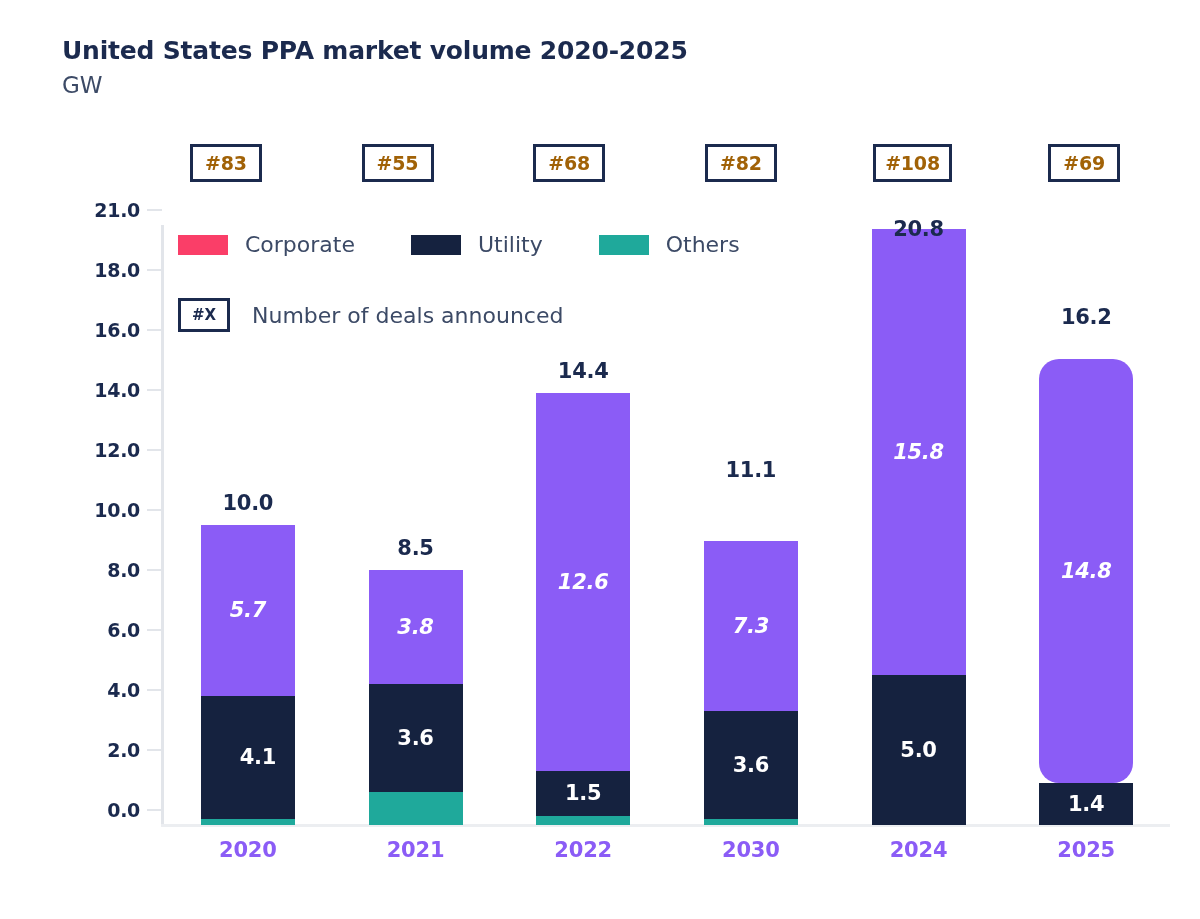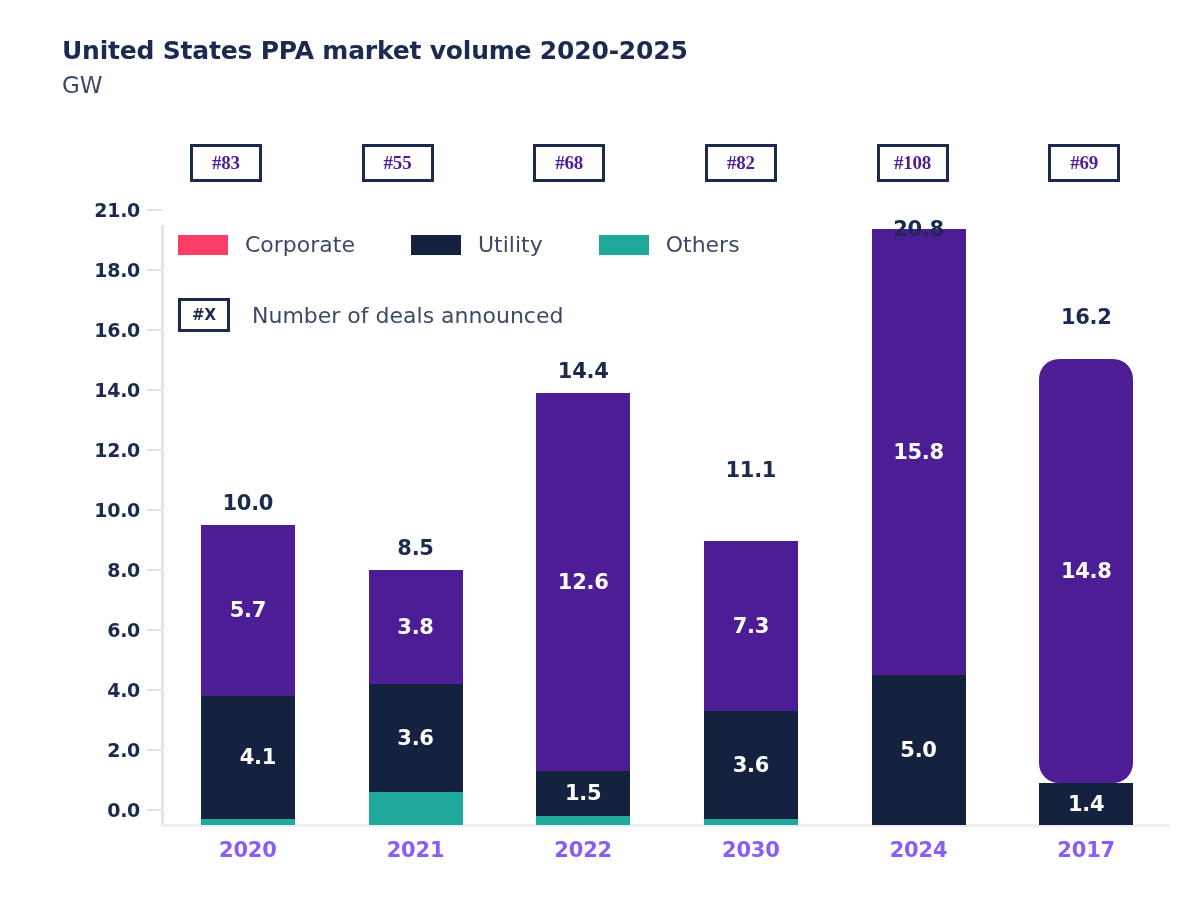--- a/index.html
+++ b/index.html
@@ -62,23 +62,22 @@
     height: 38px;
     display: flex;
     align-items: center;
     justify-content: center;
     box-sizing: border-box;
     padding: 0 9px;
   }
   .deal-box-label {
     font-size: 19px;
     font-weight: bold;
-    color: #4c1d95;
+    color: #a16207;
     letter-spacing: -0.2px;
-    font-family: Liberation Serif, serif;
   }
 
   
   #plot-wrap {
     position: absolute;
     left: 0;
     top: 0;
     width: 1200px;
     height: 919px;
   }
@@ -155,21 +154,21 @@
     justify-content: flex-end;
   }
   .seg {
     width: 100%;
     display: flex;
     align-items: center;
     justify-content: center;
     box-sizing: border-box;
     overflow: hidden;
   }
-  .seg-corporate { background: #4c1d95; }
+  .seg-corporate { background: #8b5cf6; font-style: italic; }
   .seg-utility   { background: #15223F; }
   .seg-others    { background: #1FA99B; }
   .seg-label {
     font-size: 21px;
     font-weight: bold;
     color: #ffffff;
     letter-spacing: -0.3px;
     line-height: 1;
   }
   .bar-total {
@@ -419,21 +418,21 @@
         </div>
         <div class="bar-total" style="bottom: 496px;">16.2</div>
       </div>
     </div>
   <div id="x-labels">
       <div class="x-label-cell"><span class="x-label">2020</span></div>
       <div class="x-label-cell"><span class="x-label">2021</span></div>
       <div class="x-label-cell"><span class="x-label">2022</span></div>
       <div class="x-label-cell"><span class="x-label">2030</span></div>
       <div class="x-label-cell"><span class="x-label">2024</span></div>
-      <div class="x-label-cell"><span class="x-label">2017</span></div>
+      <div class="x-label-cell"><span class="x-label">2025</span></div>
     </div>
 
   <div id="legend-row">
       <div class="legend-item">
         <span class="legend-swatch" style="background: rgb(250, 62, 104);"></span>
         <span class="legend-label">Corporate</span>
       </div>
       <div class="legend-item">
         <span class="legend-swatch" style="background: rgb(21, 34, 63);"></span>
         <span class="legend-label">Utility</span>

